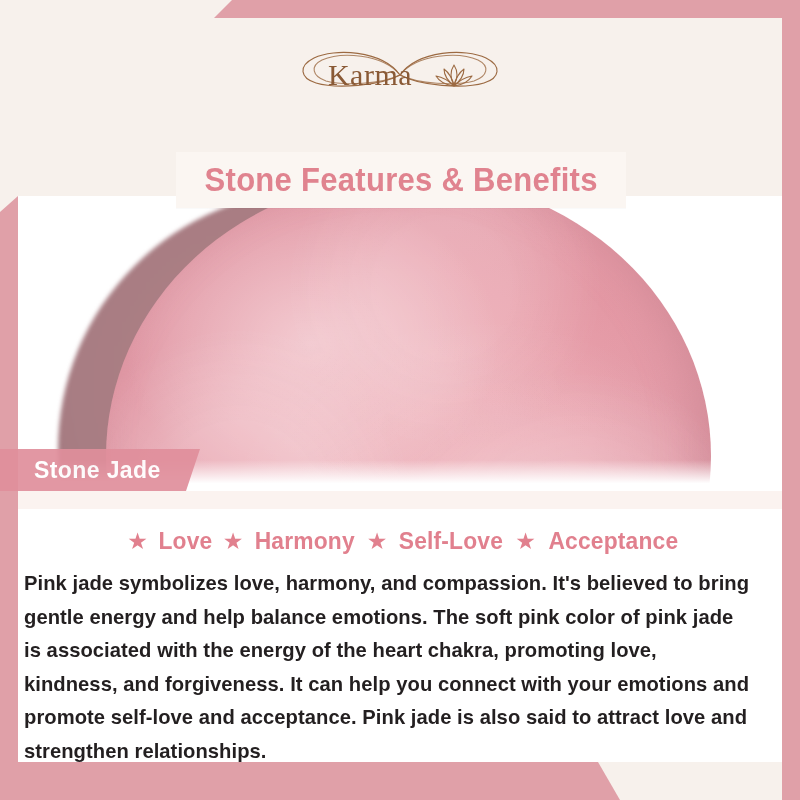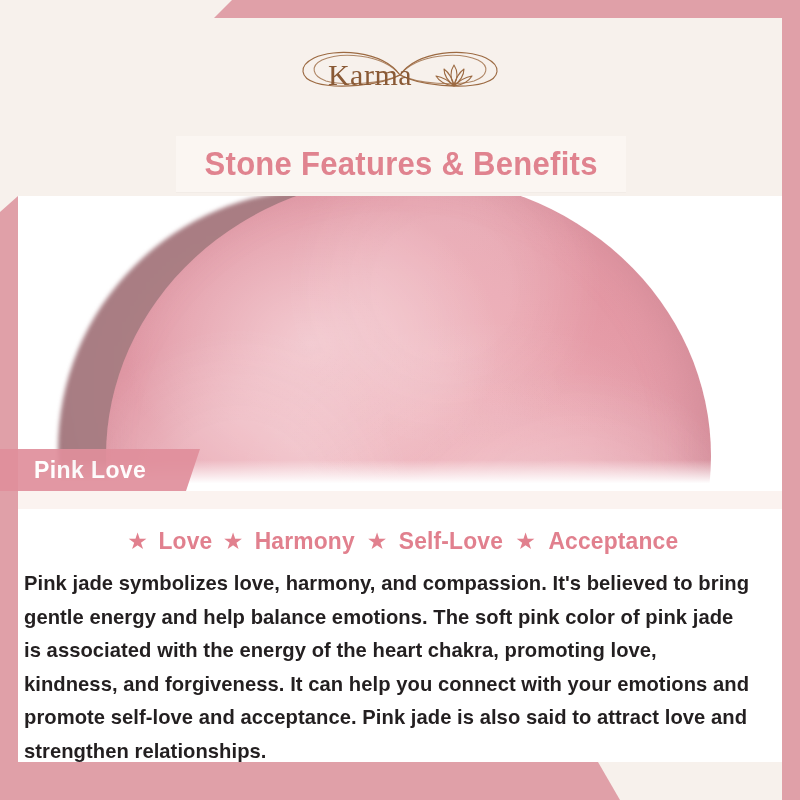--- a/index.html
+++ b/index.html
@@ -133,21 +133,21 @@
   }
   
   .stone-fade{
     position:absolute; left:0; bottom:0; width:100%; height:26px;
     background:linear-gradient(to bottom, rgba(255,255,255,0), #ffffff 90%);
   }
 
   
   .title-banner{
     position:absolute;
-    left:176px; top:136px; width:450px; height:56px;
+    left:176px; top:152px; width:450px; height:56px;
     background:#fbf6f2;
     display:flex; align-items:center; justify-content:center;
     box-shadow:0 1px 0 rgba(0,0,0,.02);
   }
   .title-text{
     font-family:"Liberation Sans Narrow","Liberation Sans", sans-serif;
     font-weight:bold;
     font-size:33px;
     letter-spacing:.3px;
     color:#e0838f;
@@ -269,21 +269,21 @@
       <div class="stone-grain"></div>
     </div>
     <div class="stone-fade"></div>
   </div>
 
   <div class="title-banner">
     <span class="title-text">Stone Features &amp; Benefits</span>
   </div>
 
   <div class="jade-ribbon">
-    <span class="jade-ribbon-label">Pink Love</span>
+    <span class="jade-ribbon-label">Stone Jade</span>
   </div>
   <div class="ribbon-underline"></div>
 
   <div class="keywords">
     <span class="kw-item">
       <span class="kw-star">★</span>
       <span class="kw-text">Love</span>
     </span>
     <span class="kw-item">
       <span class="kw-star">★</span>

